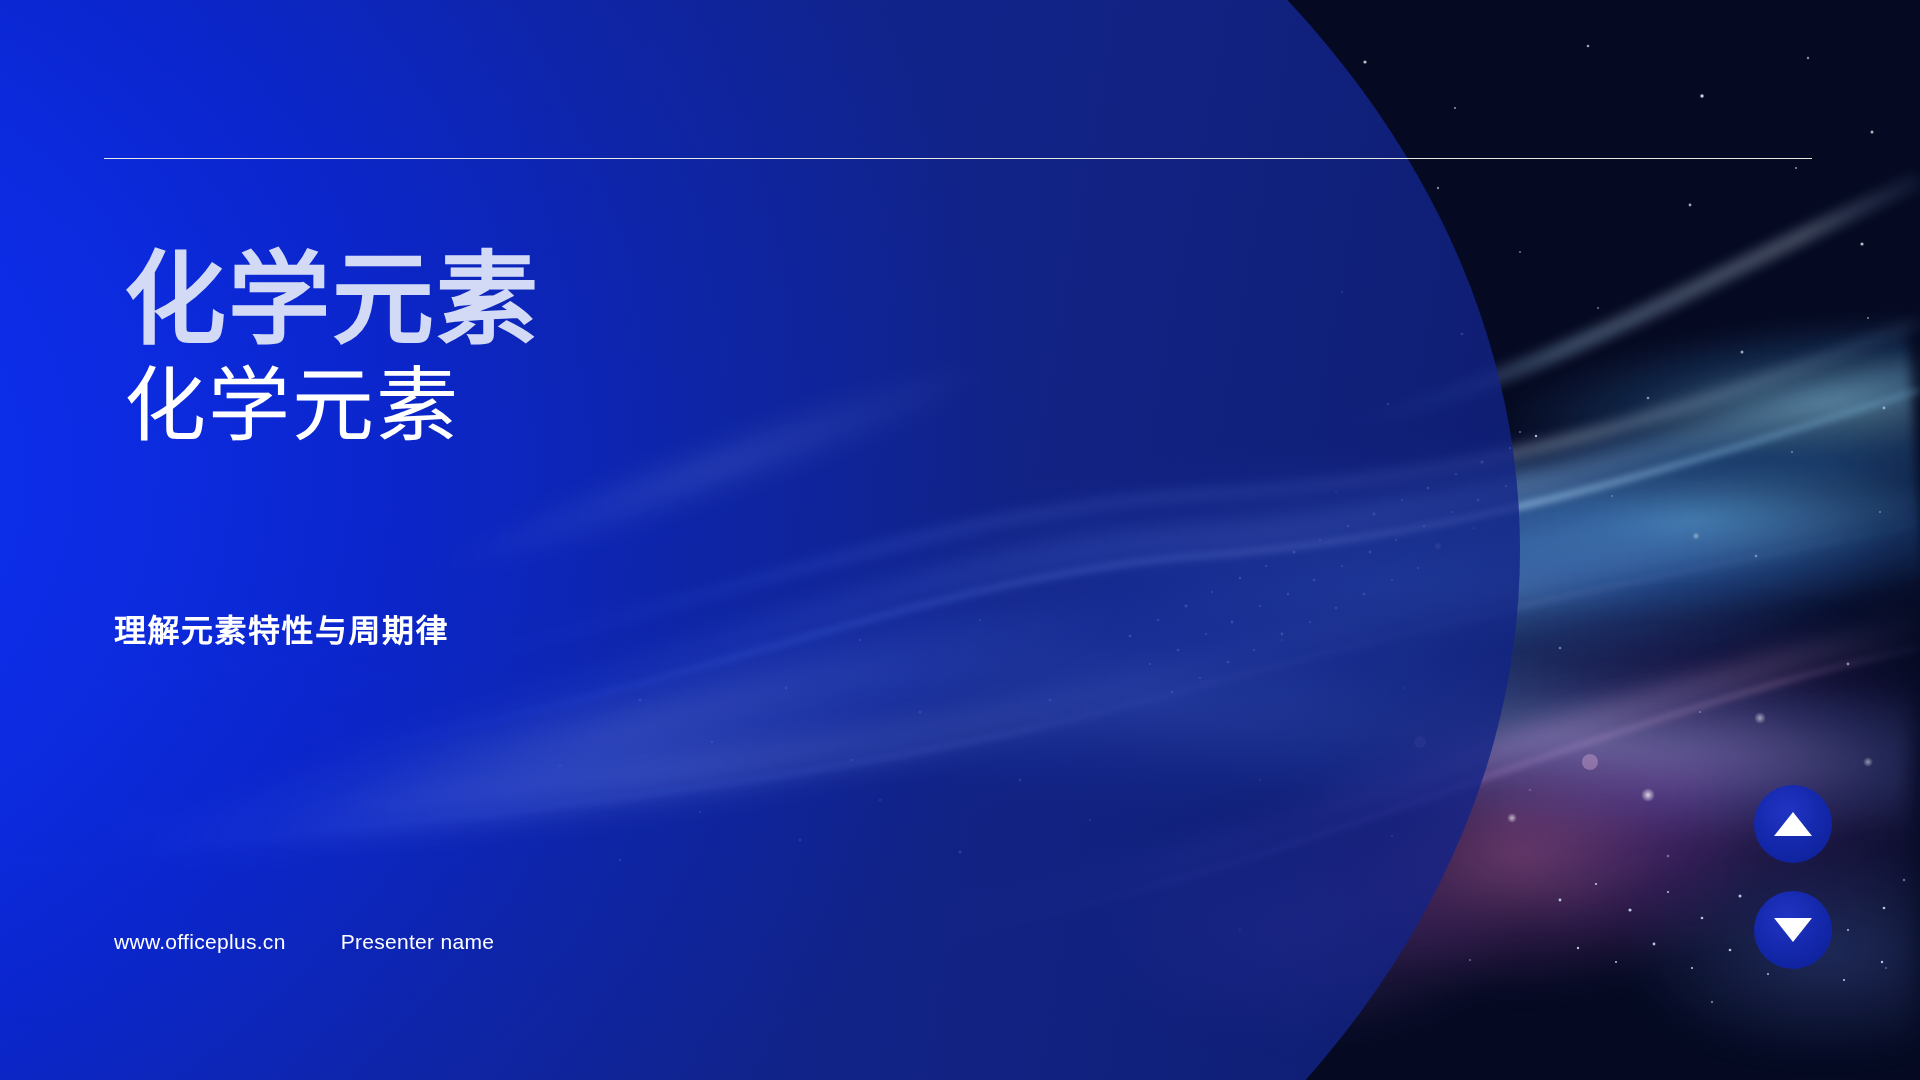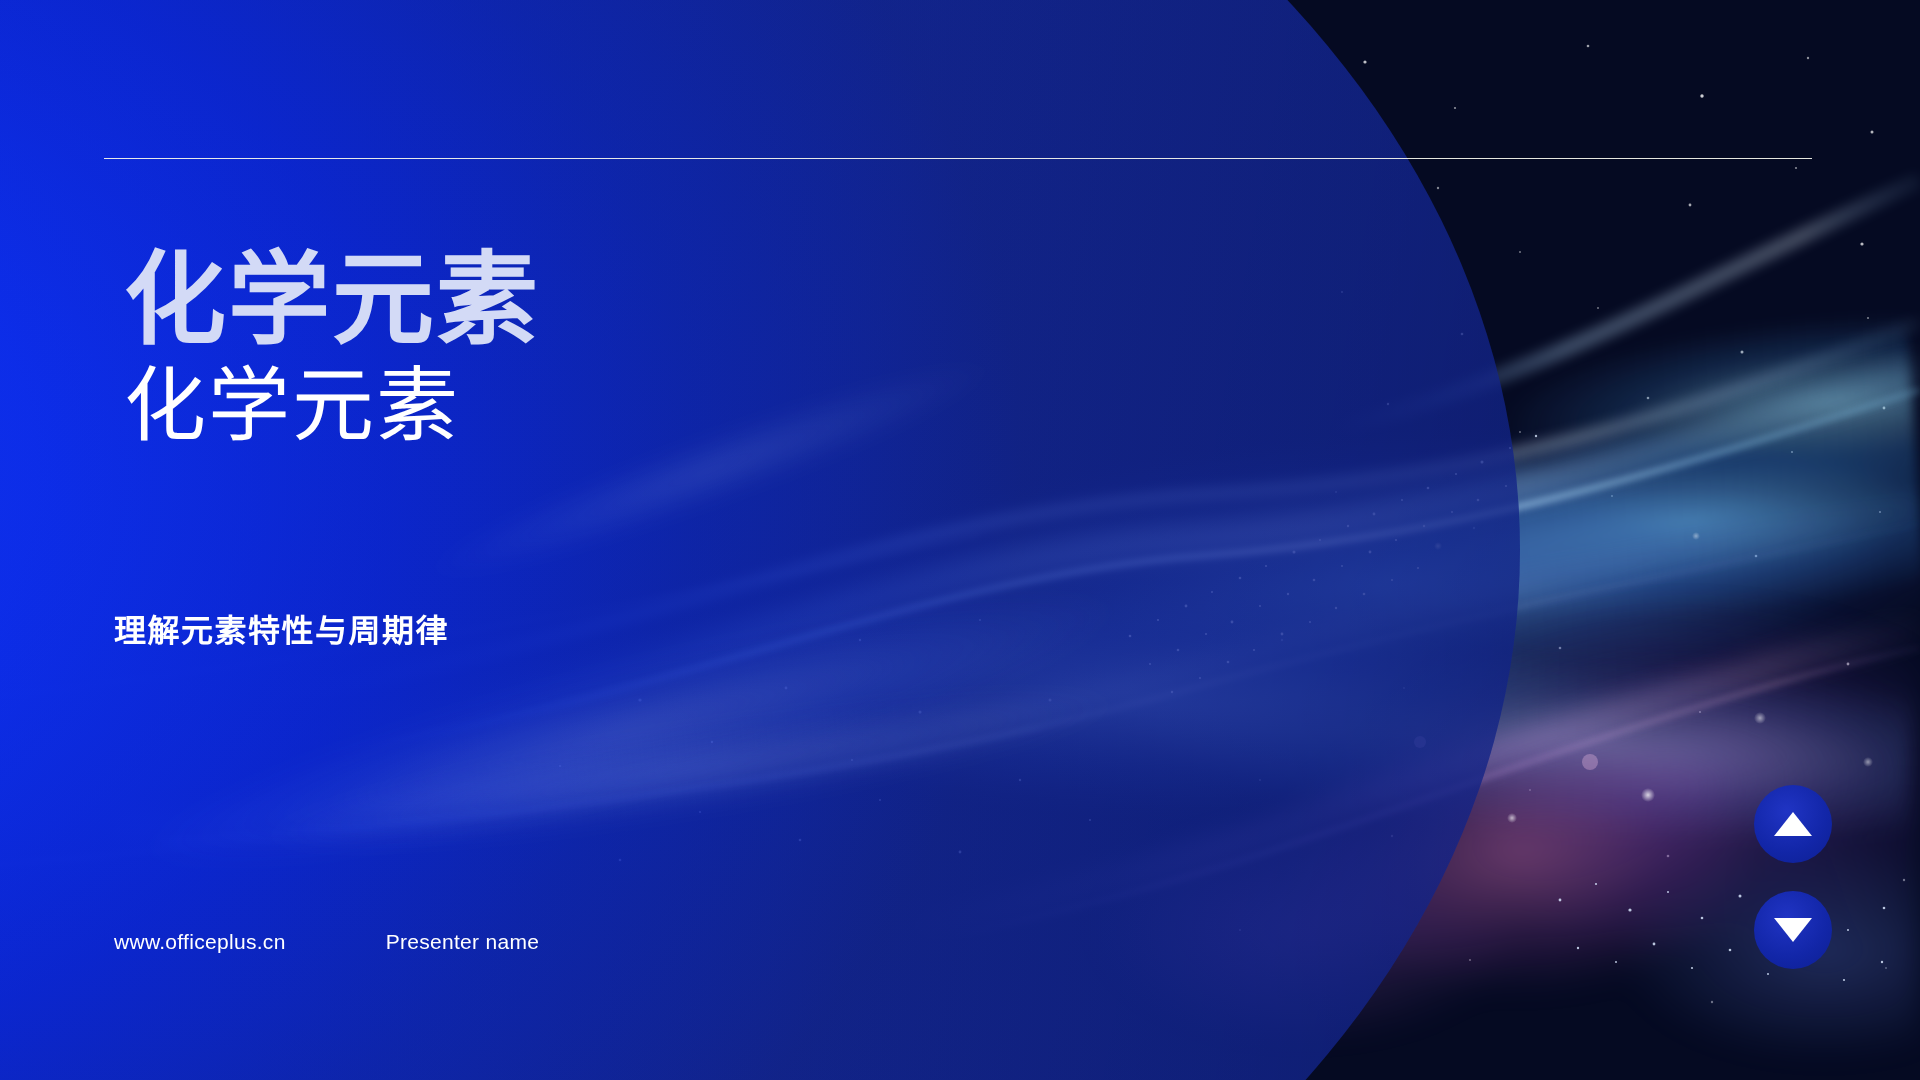--- a/index.html
+++ b/index.html
@@ -186,21 +186,21 @@
     color: #ffffff;
     white-space: nowrap;
   }
 
   .footer {
     position: absolute;
     left: 114px;
     top: 930px;
     display: flex;
     align-items: center;
-    gap: 100px;
+    gap: 55px;
   }
   .footer-item {
     font-size: 21px;
     font-weight: 400;
     color: #ffffff;
     letter-spacing: 0.3px;
     white-space: nowrap;
   }
 
   

